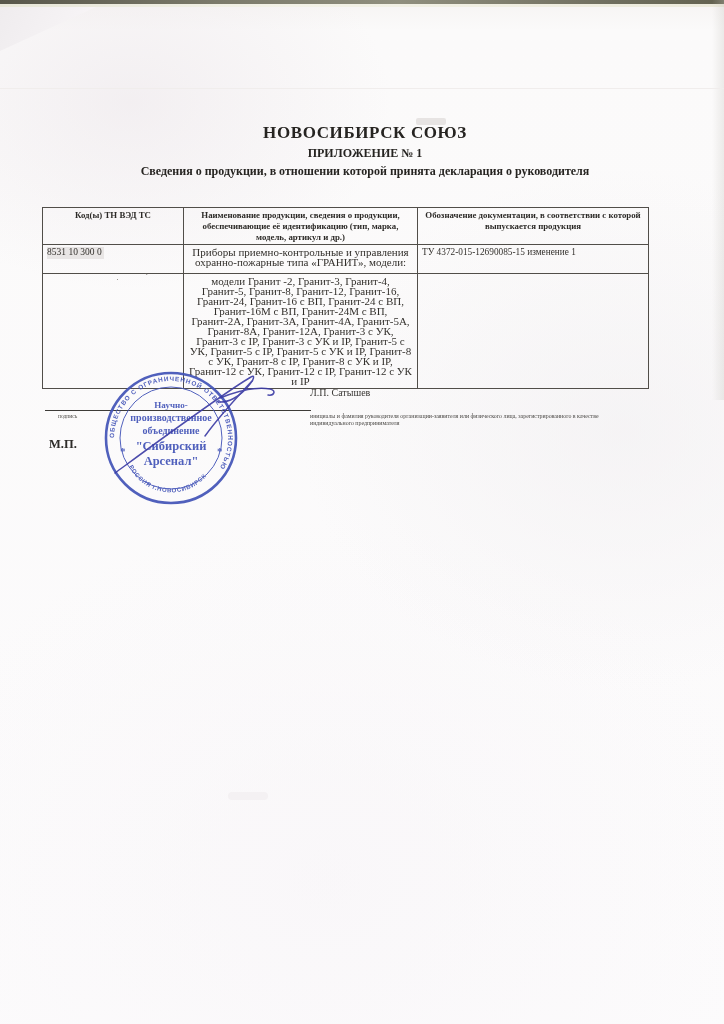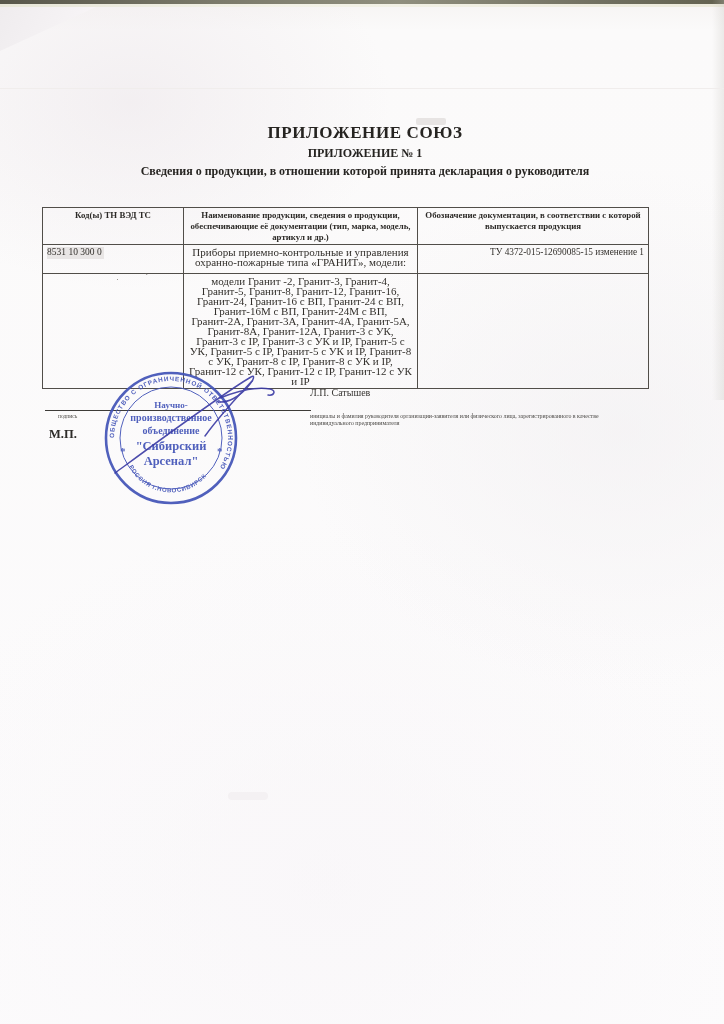--- a/index.html
+++ b/index.html
@@ -32,29 +32,29 @@
   .t3{font-size:15px;line-height:19px;}
   .t4{font-size:12px;line-height:17px;}
 
   table.decl{position:absolute;left:42px;top:207px;width:606px;border-collapse:collapse;table-layout:fixed;}
   table.decl td,table.decl th{border:1px solid #514e49;vertical-align:top;padding:2px 4px;
     font-family:Liberation Serif, serif;overflow:hidden;}
   table.decl{border:1.5px solid #454340;}
   th.h{font-size:8.8px;font-weight:bold;text-align:center;vertical-align:middle;line-height:10.8px;color:#2c2a27;}
   td.c1{font-size:9.5px;padding-top:3px;padding-left:7px;}
   td.c2{font-size:11px;line-height:10px;padding-left:5px;text-align:center;}
-  td.c3{font-size:9.3px;padding-left:5px;padding-top:3px;text-align:right;}
+  td.c3{font-size:9.3px;padding-left:5px;padding-top:3px;}
   .code-hl{background:rgba(210,206,203,.45);padding:0 2px 2px 0;}
   .row-h1 td{height:24px;}
   .row-h2 td{height:91px;}
   .mark{position:absolute;font-size:9px;color:#6b6861;}
 
   .sig-line{position:absolute;left:45px;top:410px;width:266px;border-top:1.6px solid #3d3b38;z-index:1;}
   .podpis{position:absolute;left:58px;top:413px;font-size:5.5px;color:#4f4d49;z-index:1;}
-  .mp{position:absolute;left:49px;top:427px;font-size:12.5px;font-weight:bold;color:#2e2c29;z-index:4;}
+  .mp{position:absolute;left:49px;top:437px;font-size:12.5px;font-weight:bold;color:#2e2c29;z-index:4;}
   .sig-name{position:absolute;left:310px;top:387px;font-size:10px;color:#3a3835;text-align:center;}
   .sig-caption{position:absolute;left:310px;top:413px;width:336px;font-size:5.9px;line-height:7.2px;color:#4a4845;
     font-family:"Liberation Serif",serif;}
 
   .stamp-svg{position:absolute;left:96px;top:363px;z-index:2;opacity:.93;}
   .autograph-svg{position:absolute;left:90px;top:358px;z-index:3;}
 </style>
 </head>
 <body>
 
@@ -62,35 +62,35 @@
 
   <div class="scan-top-edge"></div>
   <div class="scan-top-light"></div>
   <div class="corner-fold"></div>
   <div class="right-shade"></div>
   <div class="crease"></div>
   <div class="smudge-a"></div>
   <div class="smudge-b"></div>
 
   <div class="titles">
-    <div class="t1">ПРИЛОЖЕНИЕ СОЮЗ</div>
+    <div class="t1">НОВОСИБИРСК СОЮЗ</div>
     <div class="t2">ПРИЛОЖЕНИЕ № 1</div>
     <div class="t4">Сведения о продукции, в отношении которой принята декларация о руководителя</div>
   </div>
 
   <table class="decl">
     <colgroup>
         <col style="width:141px">
         <col style="width:234px">
         <col style="width:231px">
       </colgroup>
     <tbody>
         <tr>
       <th class="h">Код(ы) ТН ВЭД ТС</th>
-      <th class="h">Наименование продукции, сведения о продукции, обеспечивающие её документации (тип, марка, модель, артикул и др.)</th>
+      <th class="h">Наименование продукции, сведения о продукции, обеспечивающие её идентификацию (тип, марка, модель, артикул и др.)</th>
       <th class="h">Обозначение документации, в соответствии с которой выпускается продукция</th>
     </tr>
     <tr class="row-h1">
       <td class="c1"><span class="code-hl">8531 10 300 0</span></td>
       <td class="c2">Приборы приемно-контрольные и управления охранно-пожарные типа «ГРАНИТ», модели:</td>
       <td class="c3">ТУ 4372-015-12690085-15 изменение 1</td>
     </tr>
     <tr class="row-h2">
       <td class="c1"></td>
       <td class="c2">модели Гранит -2, Гранит-3, Гранит-4, Гранит-5, Гранит-8, Гранит-12, Гранит-16, Гранит-24, Гранит-16 с ВП, Гранит-24 с ВП, Гранит-16М с ВП, Гранит-24М с ВП, Гранит-2А, Гранит-3А, Гранит-4А, Гранит-5А, Гранит-8А, Гранит-12А, Гранит-3 с УК, Гранит-3 с IP, Гранит-3 с УК и IP, Гранит-5 с УК, Гранит-5 с IP, Гранит-5 с УК и IP, Гранит-8 с УК, Гранит-8 с IP, Гранит-8 с УК и IP, Гранит-12 с УК, Гранит-12 с IP, Гранит-12 с УК и IP</td>

